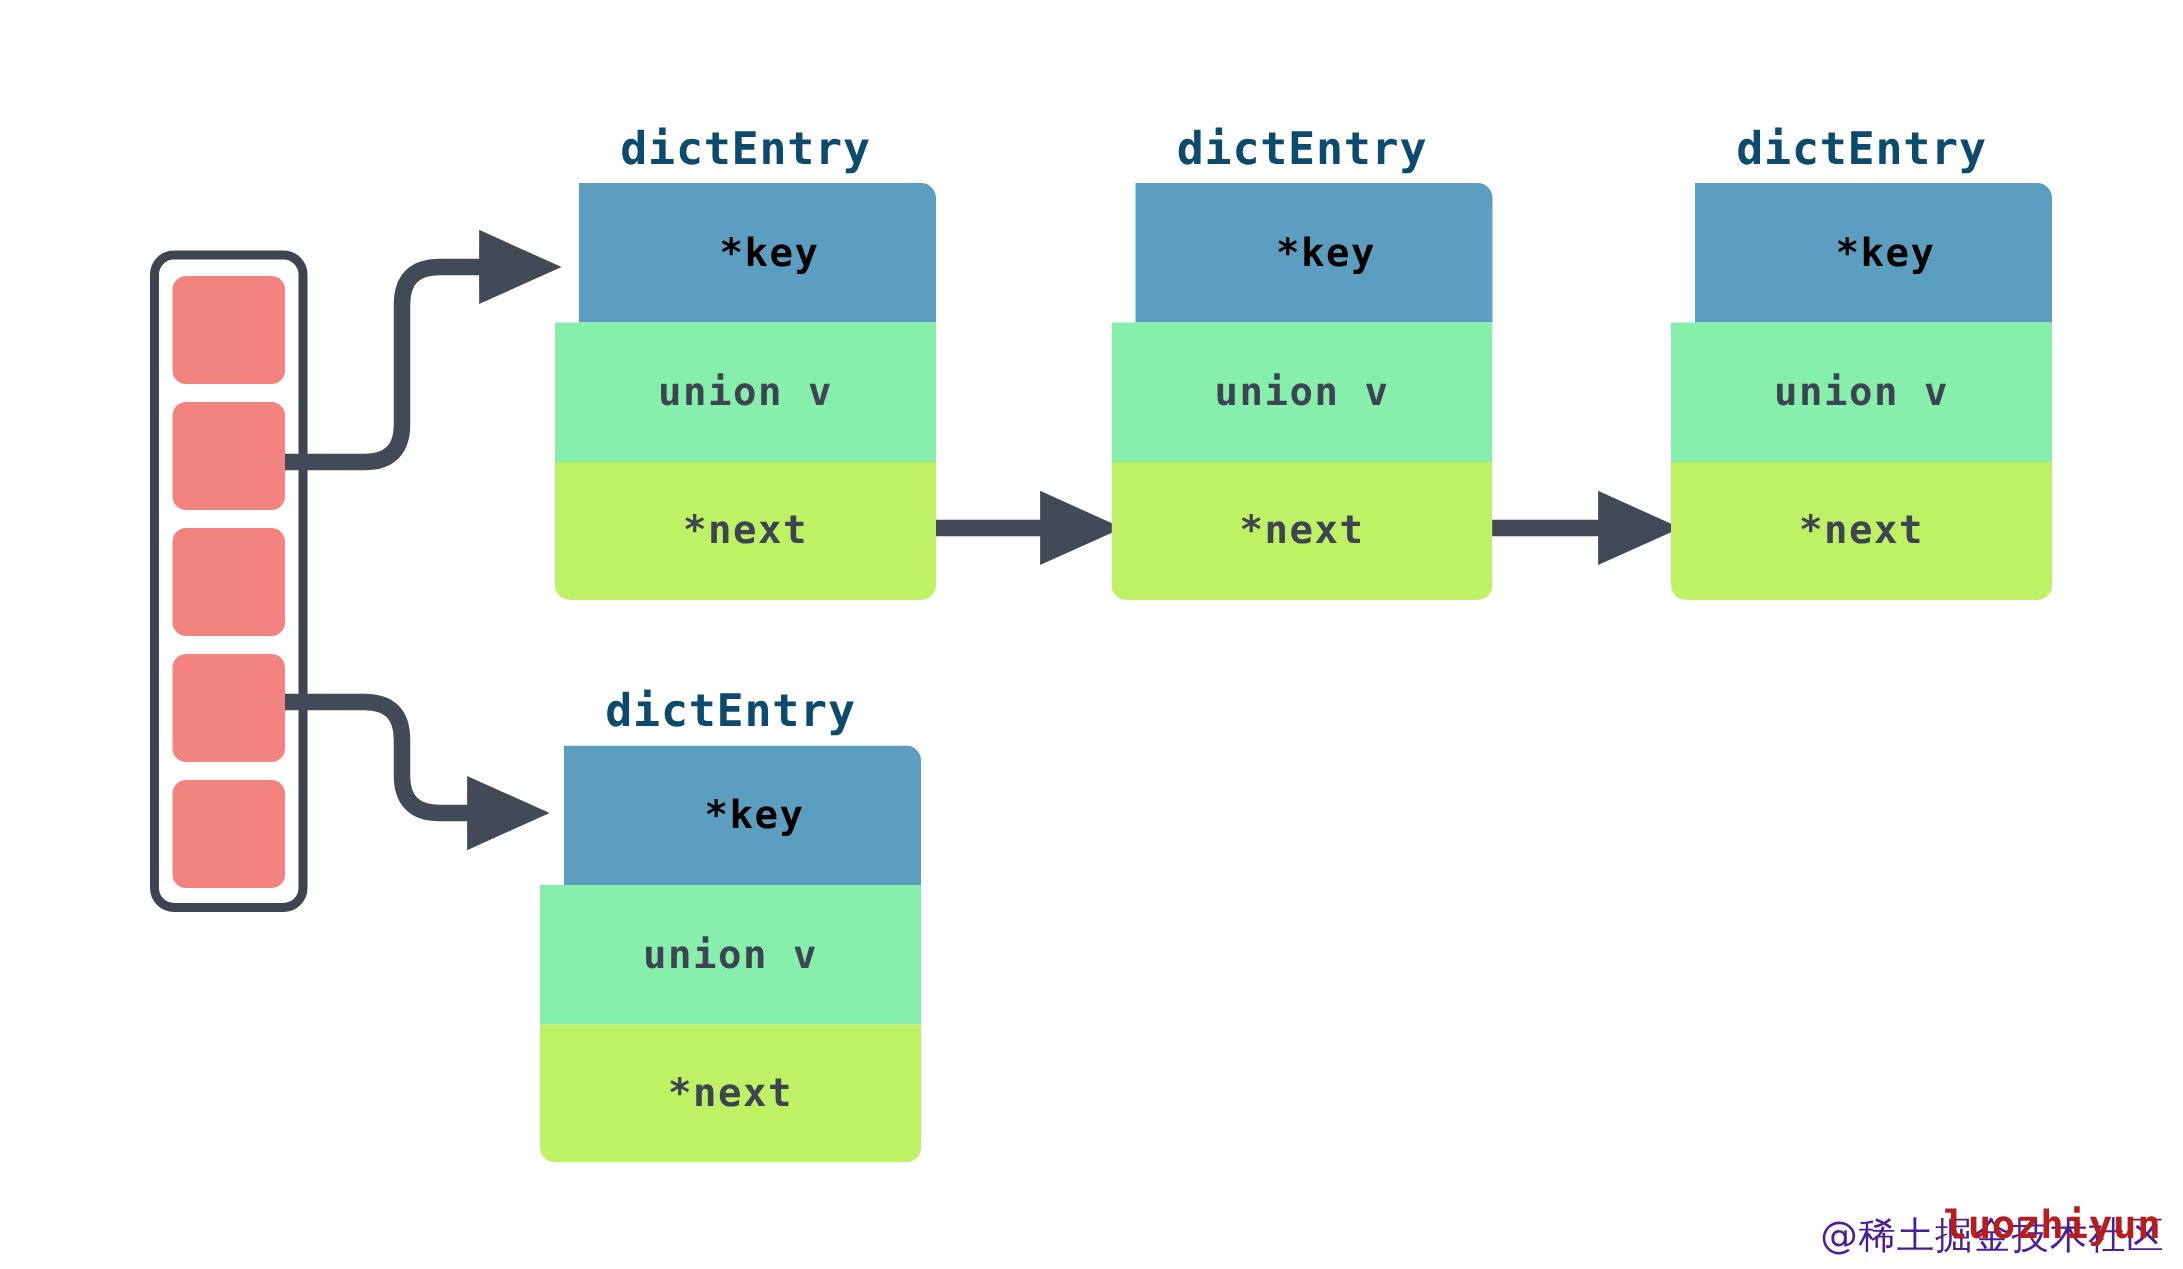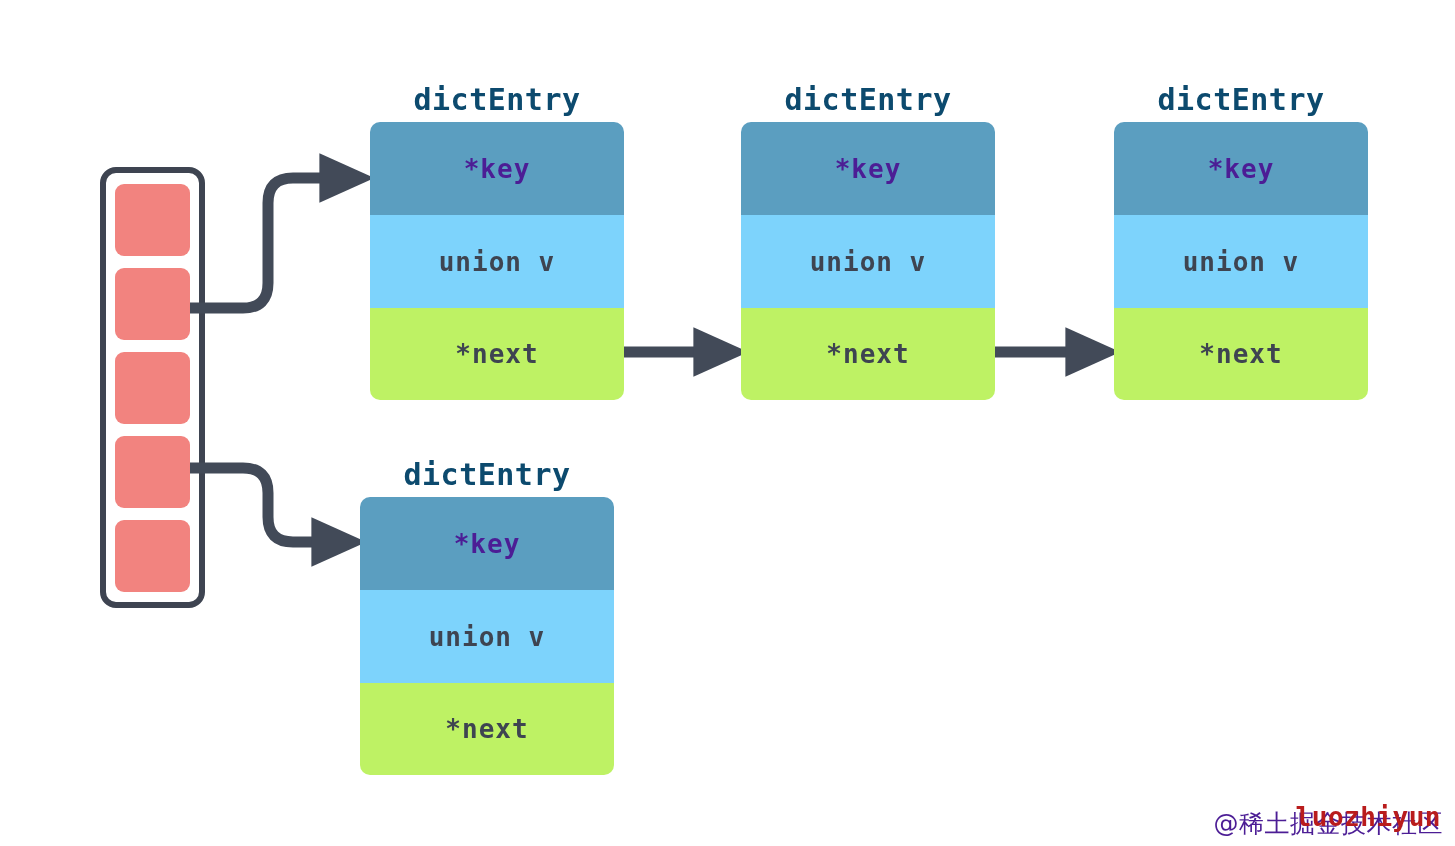--- a/index.html
+++ b/index.html
@@ -84,25 +84,26 @@
     display: flex;
     align-items: center;
     justify-content: center;
     font-size: 26px;
     font-weight: bold;
     letter-spacing: 1px;
   }
   .band-key {
     height: 93px;
     background: #5B9EC0;
-    color: #4c1d95;
+    color: #000000;
+    margin-left: 16px;
   }
   .band-val {
     height: 93px;
-    background: #7dd3fc;
+    background: #86efac;
     color: #3E4451;
   }
   .band-next {
     height: 92px;
     background: #bef264;
     color: #3E4451;
   }
 
   
   .svg-layer {

